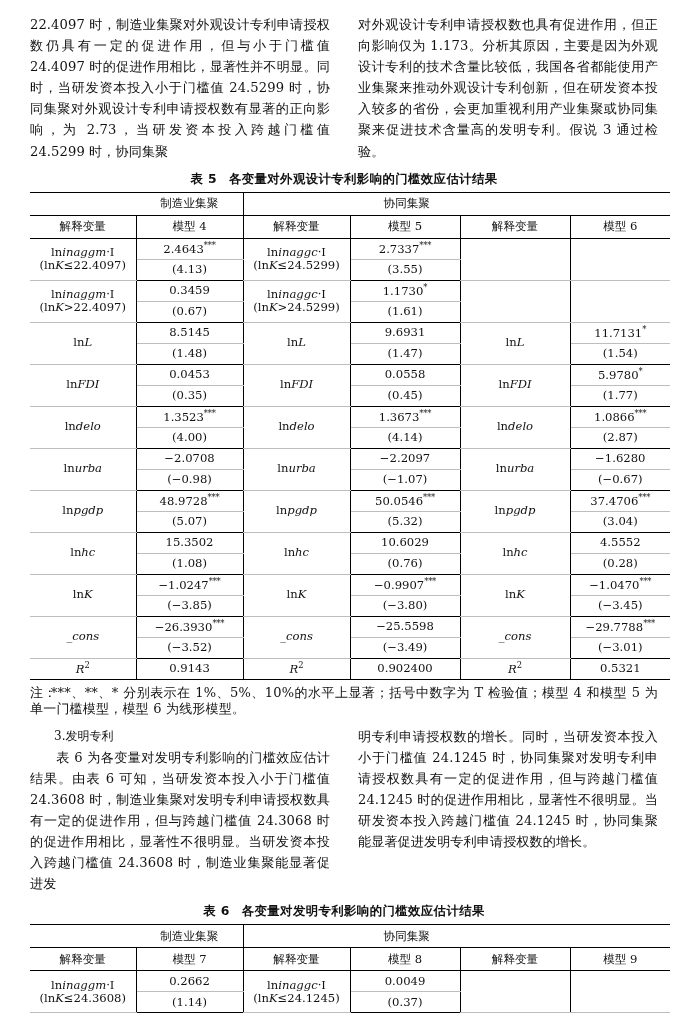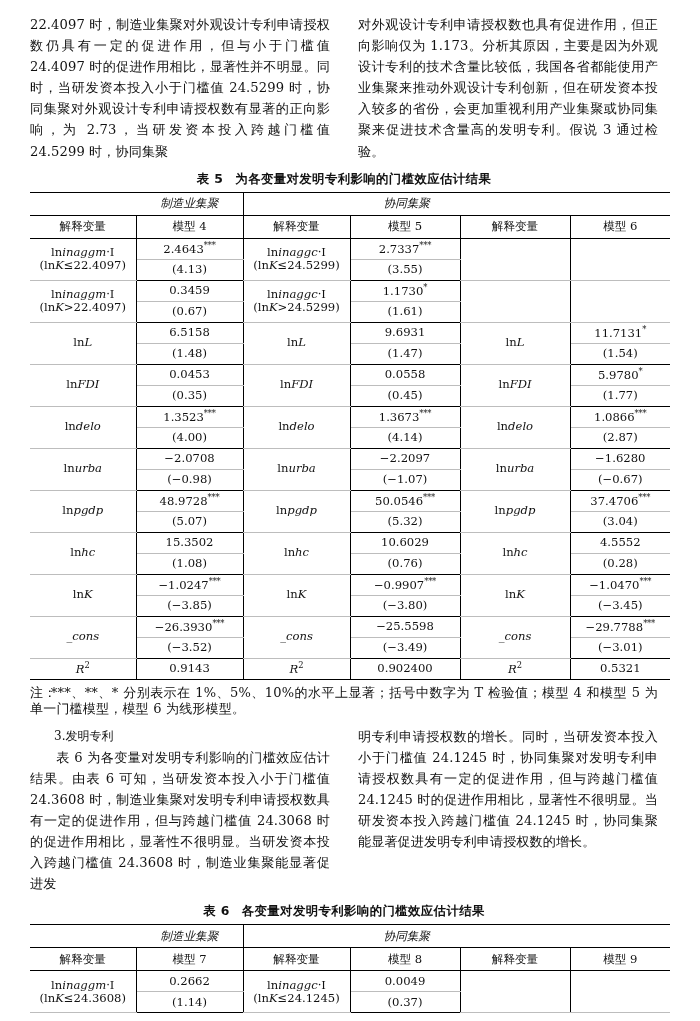--- a/index.html
+++ b/index.html
@@ -75,21 +75,21 @@
     vertical-align: middle;
     padding: 0;
     height: 20px;
     border-left: 1px solid #000;
     border-right: 1px solid #000;
     line-height: 1.15;
   }
   
   table.rt td { border-left-width: 0.8px; border-right-width: 0.8px; }
 
-  .top-rule td { border-top: 1.6px solid #000; font-style: italic; }
+  .top-rule td { border-top: 1.6px solid #000; }
   .thick-bottom td { border-bottom: 1.3px solid #000; }
   .thin-bottom td { border-bottom: 0.7px solid #000; }
   .hair-bottom td { border-bottom: 0.6px solid #bdbdbd; }
   .outer-bottom td { border-bottom: 1.6px solid #000; }
 
   table.rt td.edgeL { border-left: none; }
   table.rt td.edgeR { border-right: none; }
   table.rt td.noL { border-left: none; }
   table.rt td.noR { border-right: none; }
 
@@ -152,21 +152,21 @@
   <div class="cols">
     <div class="col">
       <p class="body">22.4097 时，制造业集聚对外观设计专利申请授权数仍具有一定的促进作用，但与小于门槛值24.4097 时的促进作用相比，显著性并不明显。同时，当研发资本投入小于门槛值 24.5299 时，协同集聚对外观设计专利申请授权数有显著的正向影响，为 2.73，当研发资本投入跨越门槛值 24.5299 时，协同集聚</p>
     </div>
     <div class="col">
       <p class="body">对外观设计专利申请授权数也具有促进作用，但正向影响仅为 1.173。分析其原因，主要是因为外观设计专利的技术含量比较低，我国各省都能使用产业集聚来推动外观设计专利创新，但在研发资本投入较多的省份，会更加重视利用产业集聚或协同集聚来促进技术含量高的发明专利。假说 3 通过检验。</p>
     </div>
   </div>
 
   <div class="tbl-caption">
-    <span>表 5</span><span class="gap"></span><span>为各变量对发明专利影响的门槛效应估计结果</span>
+    <span>表 5</span><span class="gap"></span><span>各变量对外观设计专利影响的门槛效应估计结果</span>
   </div>
 
   <table class="rt">
     <colgroup>
       <col style="width:106px">
         <col style="width:107px">
         <col style="width:107px">
       <col style="width:110px">
         <col style="width:110px">
         <col style="width:100px">
@@ -220,21 +220,21 @@
         <td rowspan="2"></td>
         <td class="edgeR" rowspan="2"></td>
       </tr>
       <tr class="thin-bottom">
         <td>(0.67)</td>
         <td>(1.61)</td>
       </tr>
 
       <tr class="hair-bottom">
         <td class="edgeL mv" rowspan="2">ln<i>L</i></td>
-        <td>6.5158</td>
+        <td>8.5145</td>
         <td class="mv" rowspan="2">ln<i>L</i></td>
         <td>9.6931</td>
         <td class="mv" rowspan="2">ln<i>L</i></td>
         <td class="edgeR">11.7131<span class="sup">*</span></td>
       </tr>
       <tr class="thin-bottom">
         <td>(1.48)</td>
         <td>(1.47)</td>
         <td class="edgeR">(1.54)</td>
       </tr>

